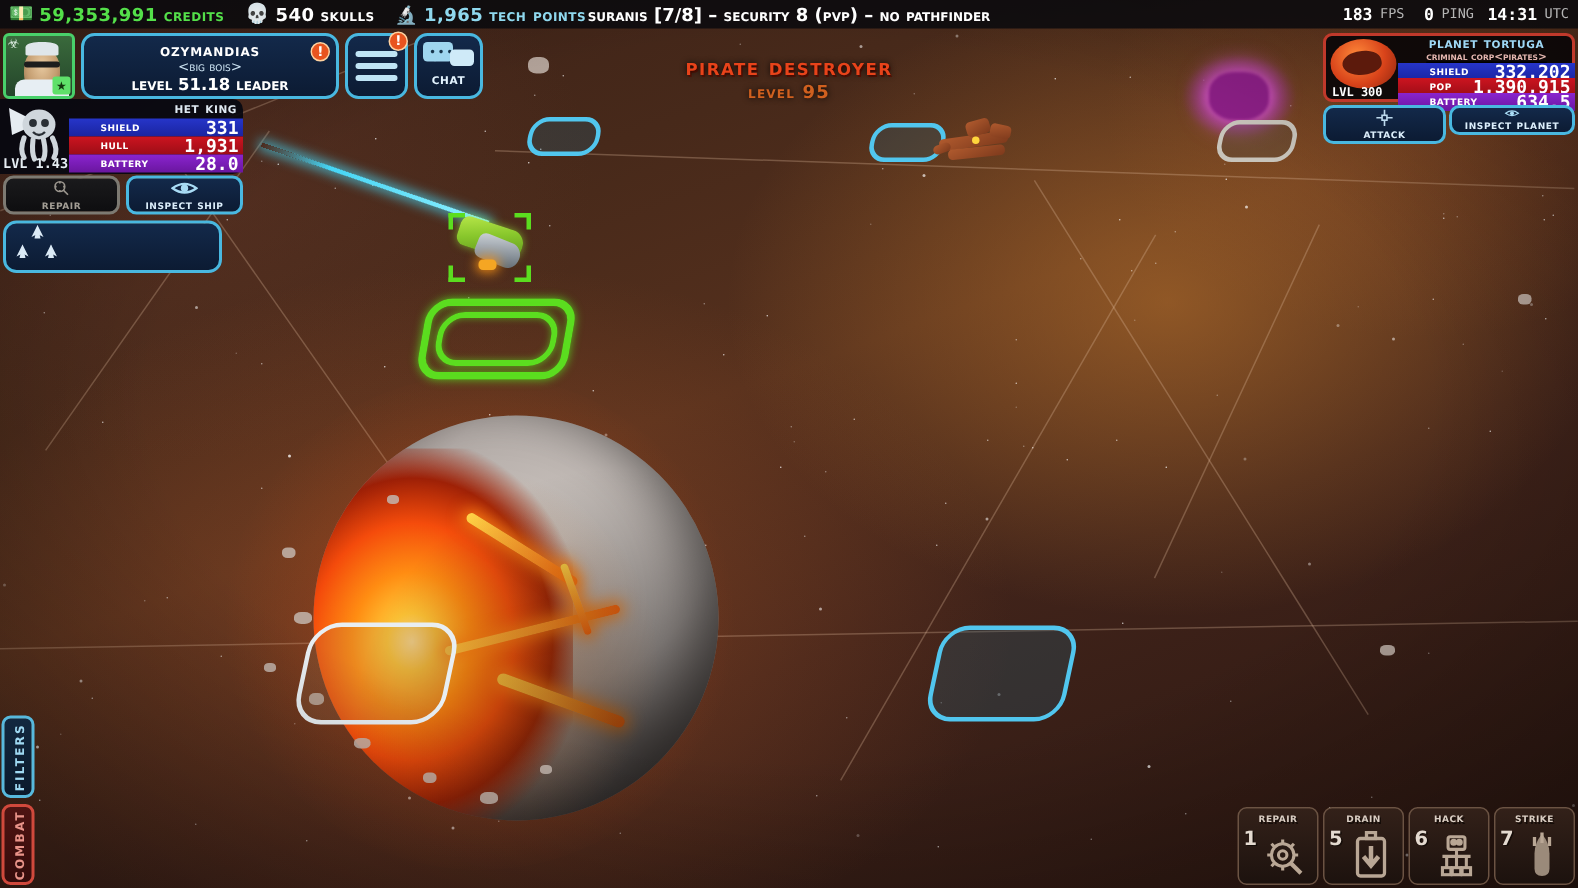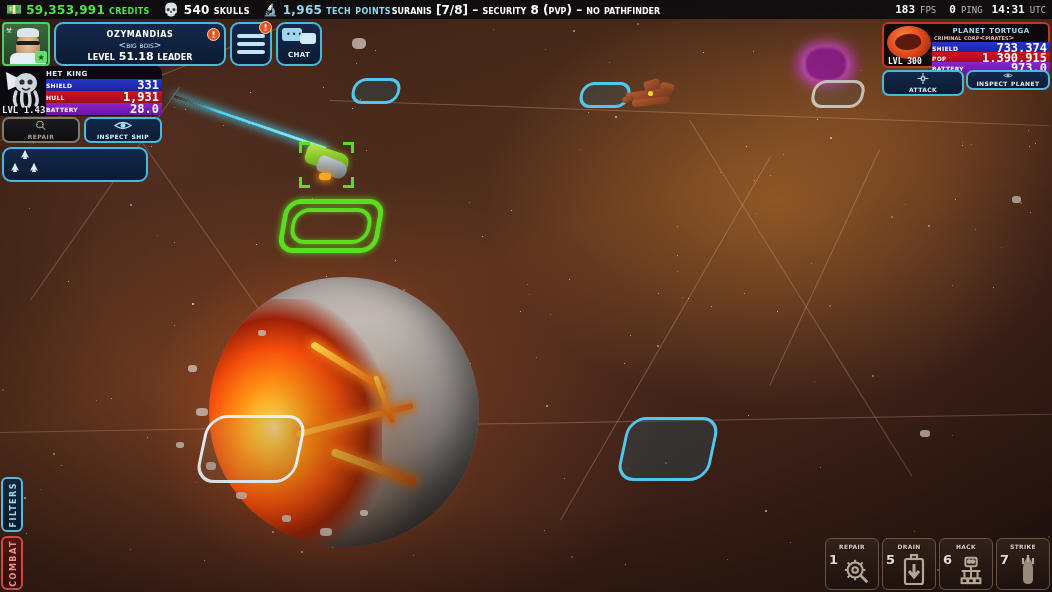--- a/index.html
+++ b/index.html
@@ -345,33 +345,33 @@
     border-radius: 0 7px 7px 0;
     z-index: 30;
   }
   #shipStats .emb {
     position: absolute; left: 4px; top: 2px;
     width: 42px; height: 44px;
     color: #d7dde3;
   }
   #shipStats .shipname {
     position: absolute; left: 46px; top: 1px; width: 112px;
-    text-align: left; color: #dfe9f2; font-size: 10px; font-weight: bold;
+    text-align: right; color: #dfe9f2; font-size: 10px; font-weight: bold;
     font-variant: small-caps; text-transform: lowercase; letter-spacing: .4px;
   }
   #shipStats .lvl {
     position: absolute; left: 2px; bottom: 1px;
     font-size: 9px; color: #e6edf3; font-weight: bold;
     font-family: "DejaVu Sans Mono", monospace;
   }
   .statrow {
     position: absolute; left: 46px;
     width: 116px; height: 12px;
     display: flex; align-items: center; justify-content: space-between;
-    padding: 0 3px 0 0;
+    padding: 0 3px 0 21px;
   }
   .statrow .k {
     font-size: 9px; color: #fff; font-weight: bold;
     font-variant: small-caps; text-transform: lowercase; letter-spacing: .3px;
   }
   .statrow .v {
     font-size: 12px; color: #fff; font-weight: bold;
     font-family: "DejaVu Sans Mono", monospace;
   }
   .s-shield { top: 13px; background: linear-gradient(180deg,#2635c9,#1a24a0); }
@@ -438,21 +438,21 @@
     font-size: 8px; font-weight: bold; color: #fff;
     font-family: "DejaVu Sans Mono", monospace;
   }
   #planetPanel .ptitle {
     position: absolute; left: 48px; top: 0px; width: 118px;
     text-align: center; color: #9ed8f5; font-size: 10px; font-weight: bold;
     font-variant: small-caps; text-transform: lowercase; letter-spacing: .4px;
   }
   #planetPanel .sub {
     position: absolute; left: 48px; top: 10px; width: 118px;
-    display: flex; justify-content: flex-start; padding: 0 2px; text-decoration: underline;
+    display: flex; justify-content: center; padding: 0 2px; text-decoration: underline;
   }
   #planetPanel .sub span {
     font-size: 7px; color: #e4b7b0; font-weight: bold;
     font-variant: small-caps; text-transform: lowercase;
   }
   #planetPanel .statrow { left: 48px; width: 118px; }
   .p-shield { top: 18px; background: linear-gradient(180deg,#2635c9,#1a24a0); }
   .p-pop    { top: 28px; background: linear-gradient(180deg,#cc1420,#9d0d16); }
   .p-batt   { top: 38px; background: linear-gradient(180deg,#8a24cf,#6a169f); }
   #attackBtn  { right: 88px; top: 70px; width: 82px; height: 26px; }
@@ -878,42 +878,46 @@
         <polygon points="18,1 22,9 18,7 14,9"></polygon>
         <polygon points="18,1 20,10 16,10"></polygon>
         <polygon points="8,14 12,22 8,20 4,22"></polygon>
         <polygon points="8,14 10,23 6,23"></polygon>
         <polygon points="27,14 31,22 27,20 23,22"></polygon>
         <polygon points="27,14 29,23 25,23"></polygon>
       </svg>
     </div>
   </div>
 
+  <div id="enemyLabel">
+    <div class="n">Pirate Destroyer</div>
+    <div class="l">Level 95</div>
+  </div>
 
   <div id="planetPanel">
     <div class="pic">
         <div class="land"></div>
       </div>
     <div class="plvl">LVL 300</div>
     <div class="ptitle">Planet Tortuga</div>
     <div class="sub">
       <span>Criminal Corp</span>
       <span>&lt;Pirates&gt;</span>
     </div>
     <div class="statrow p-shield">
       <span class="k">Shield</span>
-      <span class="v">733.374</span>
+      <span class="v">332.202</span>
     </div>
     <div class="statrow p-pop">
       <span class="k">Pop</span>
       <span class="v">1,390,915</span>
     </div>
     <div class="statrow p-batt">
       <span class="k">Battery</span>
-      <span class="v">973.0</span>
+      <span class="v">634.5</span>
     </div>
   </div>
 
   <div id="attackBtn" class="actbtn panel">
     <svg width="16" height="16" viewBox="0 0 24 24" fill="none" stroke="#bcd9ec" stroke-width="2">
       <path d="M12 2 v7 M12 15 v7 M2 12 h7 M15 12 h7"></path>
       <rect x="9" y="9" width="6" height="6"></rect>
     </svg>
     <span class="t">Attack</span>
   </div>

